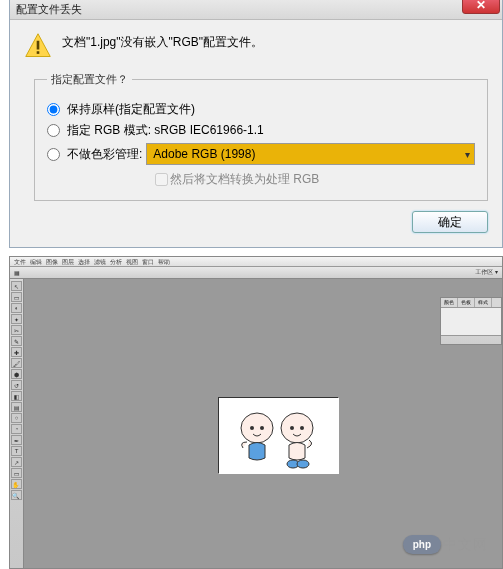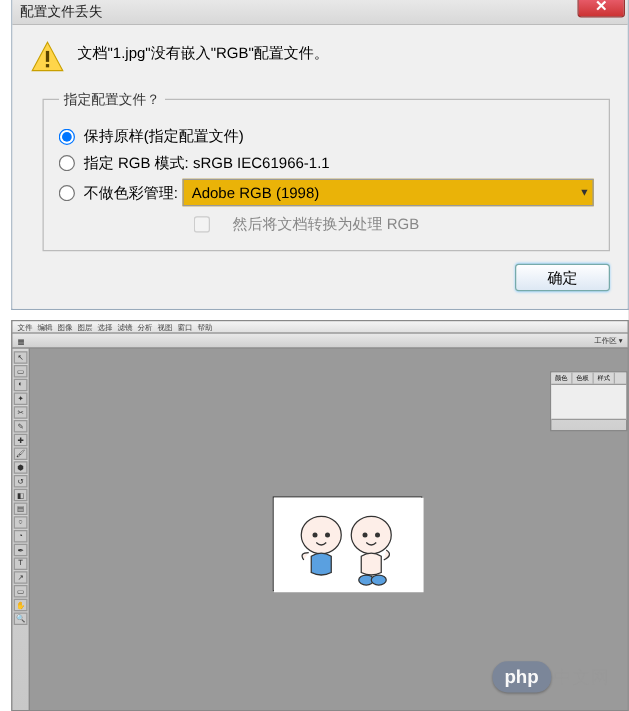--- a/index.html
+++ b/index.html
@@ -16,21 +16,21 @@
     .msg-row { display: flex; align-items: flex-start; gap: 10px; margin-bottom: 12px; }
     .warn-icon { width: 28px; height: 28px; flex-shrink: 0; margin-top: 2px; }
     .msg-text { font-size: 12px; color: #000; padding-top: 4px; }
     
     fieldset { border: 1px solid #bbb; padding: 10px 12px 12px 12px; margin-left: 10px; }
     legend { font-size: 11px; color: #333; padding: 0 4px; }
     .opt-row { display: flex; align-items: center; font-size: 12px; color: #000; margin: 4px 0; gap: 4px; }
     .opt-row input[type=radio] { margin-right: 3px; }
     .select-box { flex: 1; height: 22px; border: 1px solid #999; background: #eab308; display: flex; align-items: center; justify-content: space-between; padding: 0 4px 0 6px; margin-left: 0; font-size: 12px; }
     .select-arrow { font-size: 10px; color: #333; }
-    .chk-row { display: flex; align-items: center; font-size: 12px; color: #888; margin: 6px 0 0 108px; gap: 16px; }
+    .chk-row { display: flex; align-items: center; font-size: 12px; color: #888; margin: 6px 0 0 108px; gap: 0; }
     .chk-row input { margin-right: 2px; }
     
     .btn-row { display: flex; justify-content: flex-end; padding-top: 10px; }
     .ok-btn { width: 76px; height: 22px; background: linear-gradient(#fefeff,#dde8f4); border: 1px solid #7aa; border-radius: 3px; font-size: 12px; display: flex; align-items: center; justify-content: center; box-shadow: 0 0 2px #8cf; }
     
     
     .ps-window { position: absolute; top: 256px; left: 9px; width: 494px; height: 313px; border: 1px solid #888; background: #9a9a9a; }
     .ps-menubar { height: 10px; background: linear-gradient(#f4f4f4,#e0e0e0); border-bottom: 1px solid #999; font-size: 6px; color: #444; padding: 1px 4px; display: flex; gap: 4px; }
     .ps-optbar { height: 12px; background: linear-gradient(#e8e8e8,#d0d0d0); border-bottom: 1px solid #888; font-size: 6px; display: flex; align-items: center; padding: 0 4px; gap: 4px; color: #333; }
     .ps-optbar .spacer { flex: 1; }
@@ -40,21 +40,21 @@
     .ps-tool { height: 10px; background: #ccc; border: 1px solid #999; font-size: 6px; display: flex; align-items: center; justify-content: center; color: #333; }
     .ps-canvas { flex: 1; background: #9a9a9a; position: relative; }
     .doc-img { position: absolute; top: 118px; left: 194px; width: 120px; height: 76px; background: #fff; border: 1px solid #333; }
     
     .ps-panels { position: absolute; right: 0; top: 18px; width: 62px; height: 48px; background: linear-gradient(#e4e4e4,#cfcfcf); border: 1px solid #888; }
     .ps-panel-tabs { height: 10px; background: #d8d8d8; border-bottom: 1px solid #999; display: flex; font-size: 5px; }
     .ps-panel-tab { padding: 1px 3px; border-right: 1px solid #aaa; }
     .ps-panel-body { height: 28px; background: #eee; border-bottom: 1px solid #999; }
     
     .watermark { position: absolute; right: 14px; bottom: 14px; display: flex; align-items: center; gap: 2px; opacity: 0.95; }
-    .wm-badge { background: #7a8599; color: #fff; font-size: 15px; font-weight: bold; padding: 4px 10px; border-radius: 12px; box-shadow: 0 1px 2px rgba(0,0,0,0.3); }
+    .wm-badge { background: #7a8599; color: #fff; font-size: 10px; font-weight: bold; padding: 4px 10px; border-radius: 12px; box-shadow: 0 1px 2px rgba(0,0,0,0.3); }
     .wm-text { color: #999; font-size: 14px; letter-spacing: 1px; }
   </style>
 </head>
 <body>
 
 <div class="dialog">
   <div class="titlebar">
     <span class="titlebar-text">配置文件丢失</span>
     <div class="close-btn">
       <span class="close-x">✕</span>

